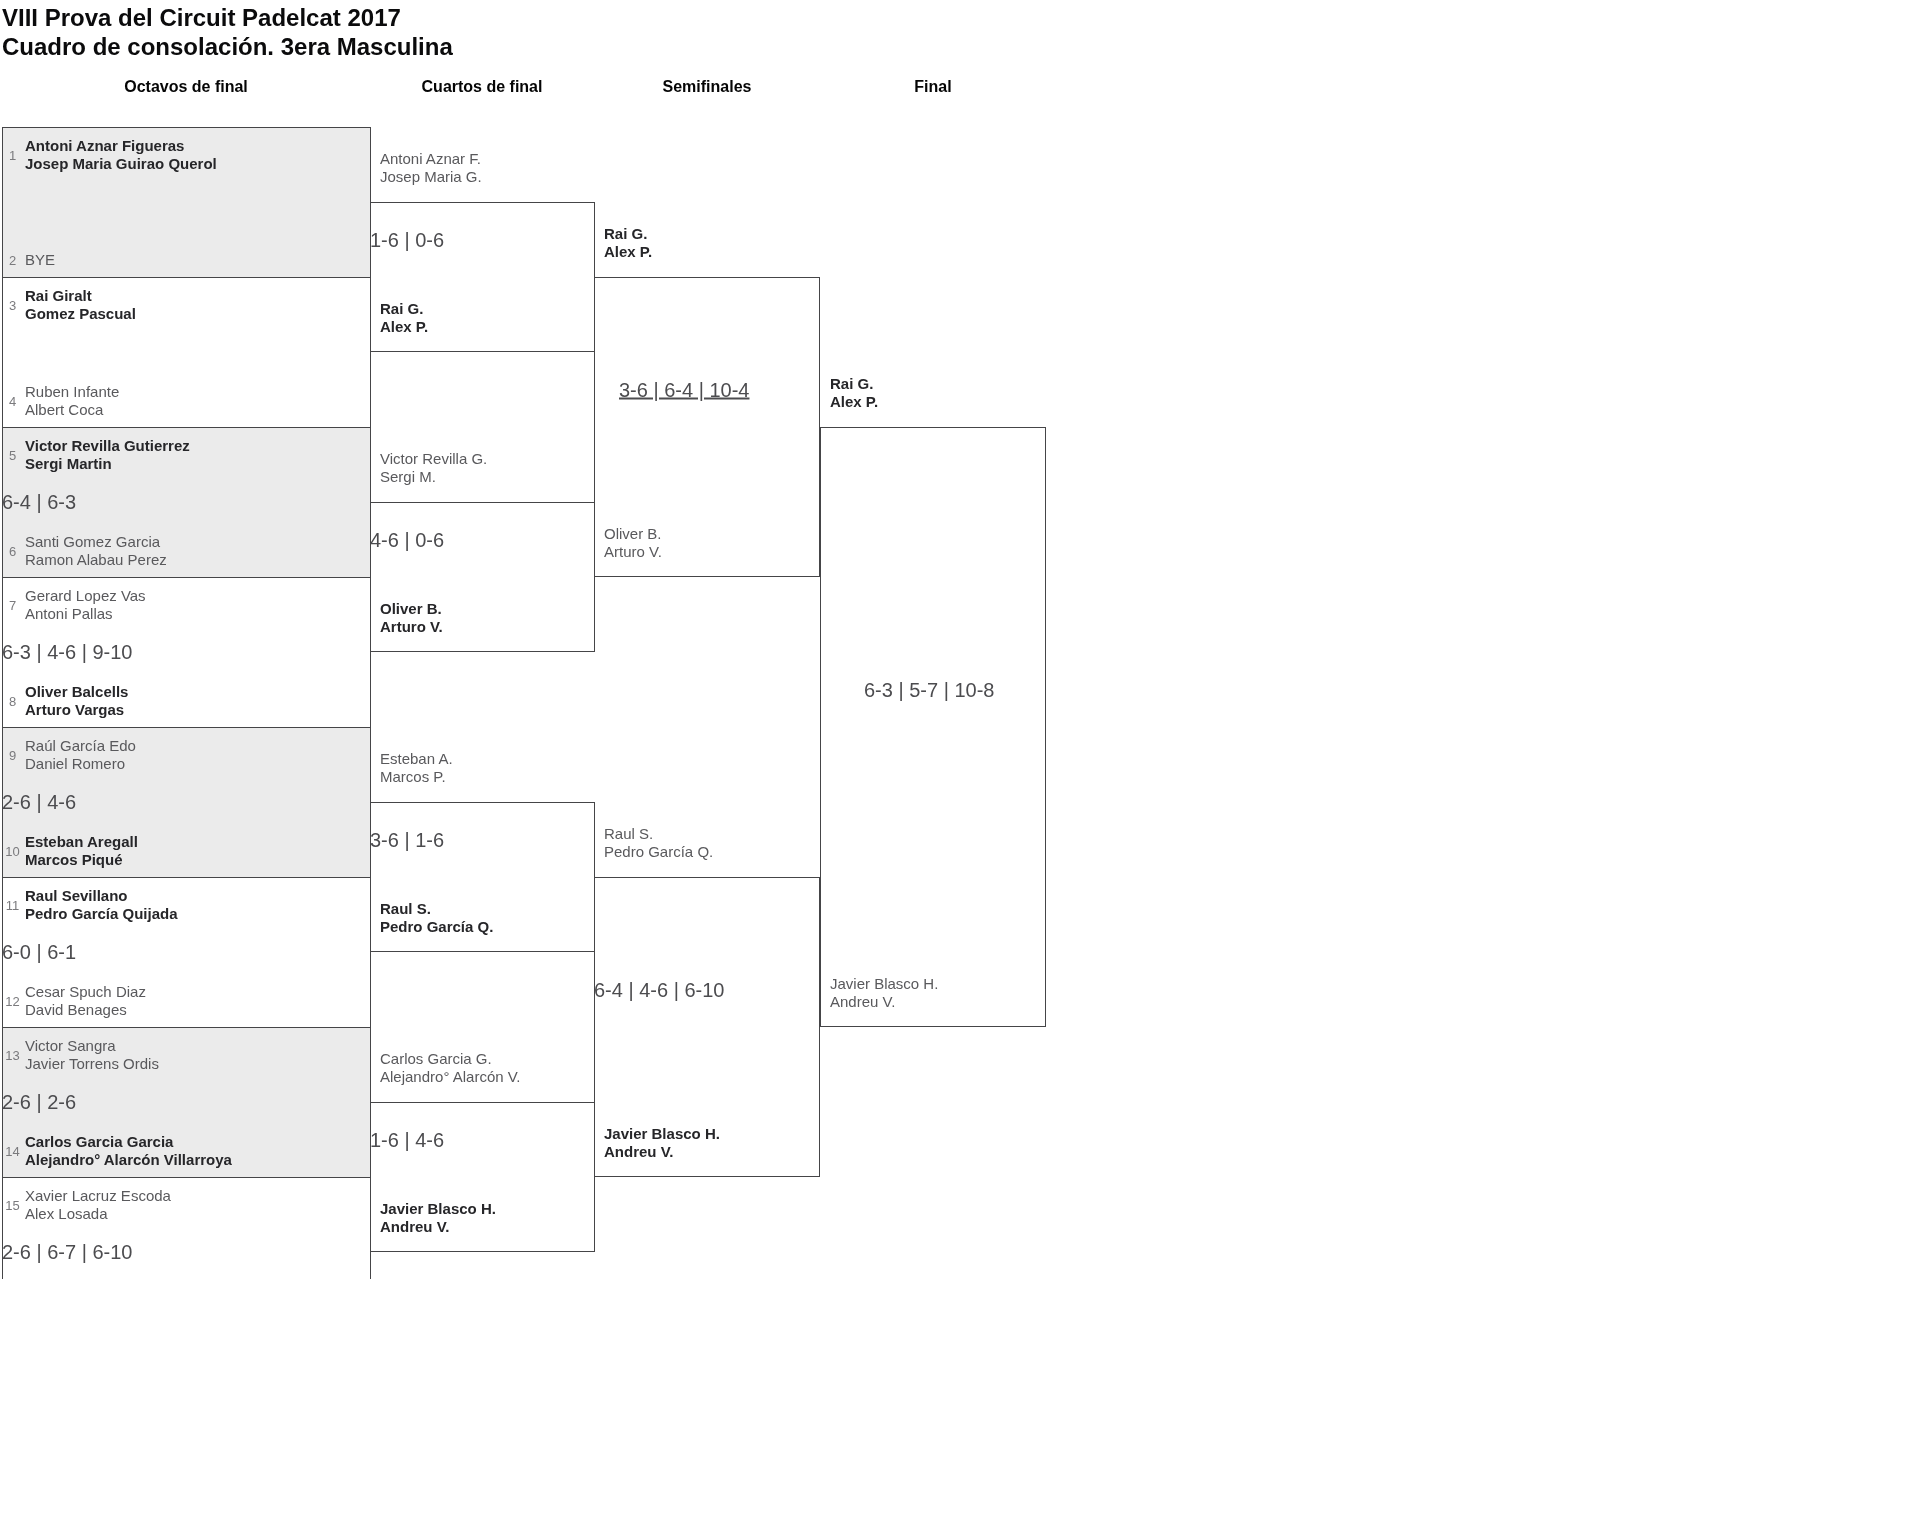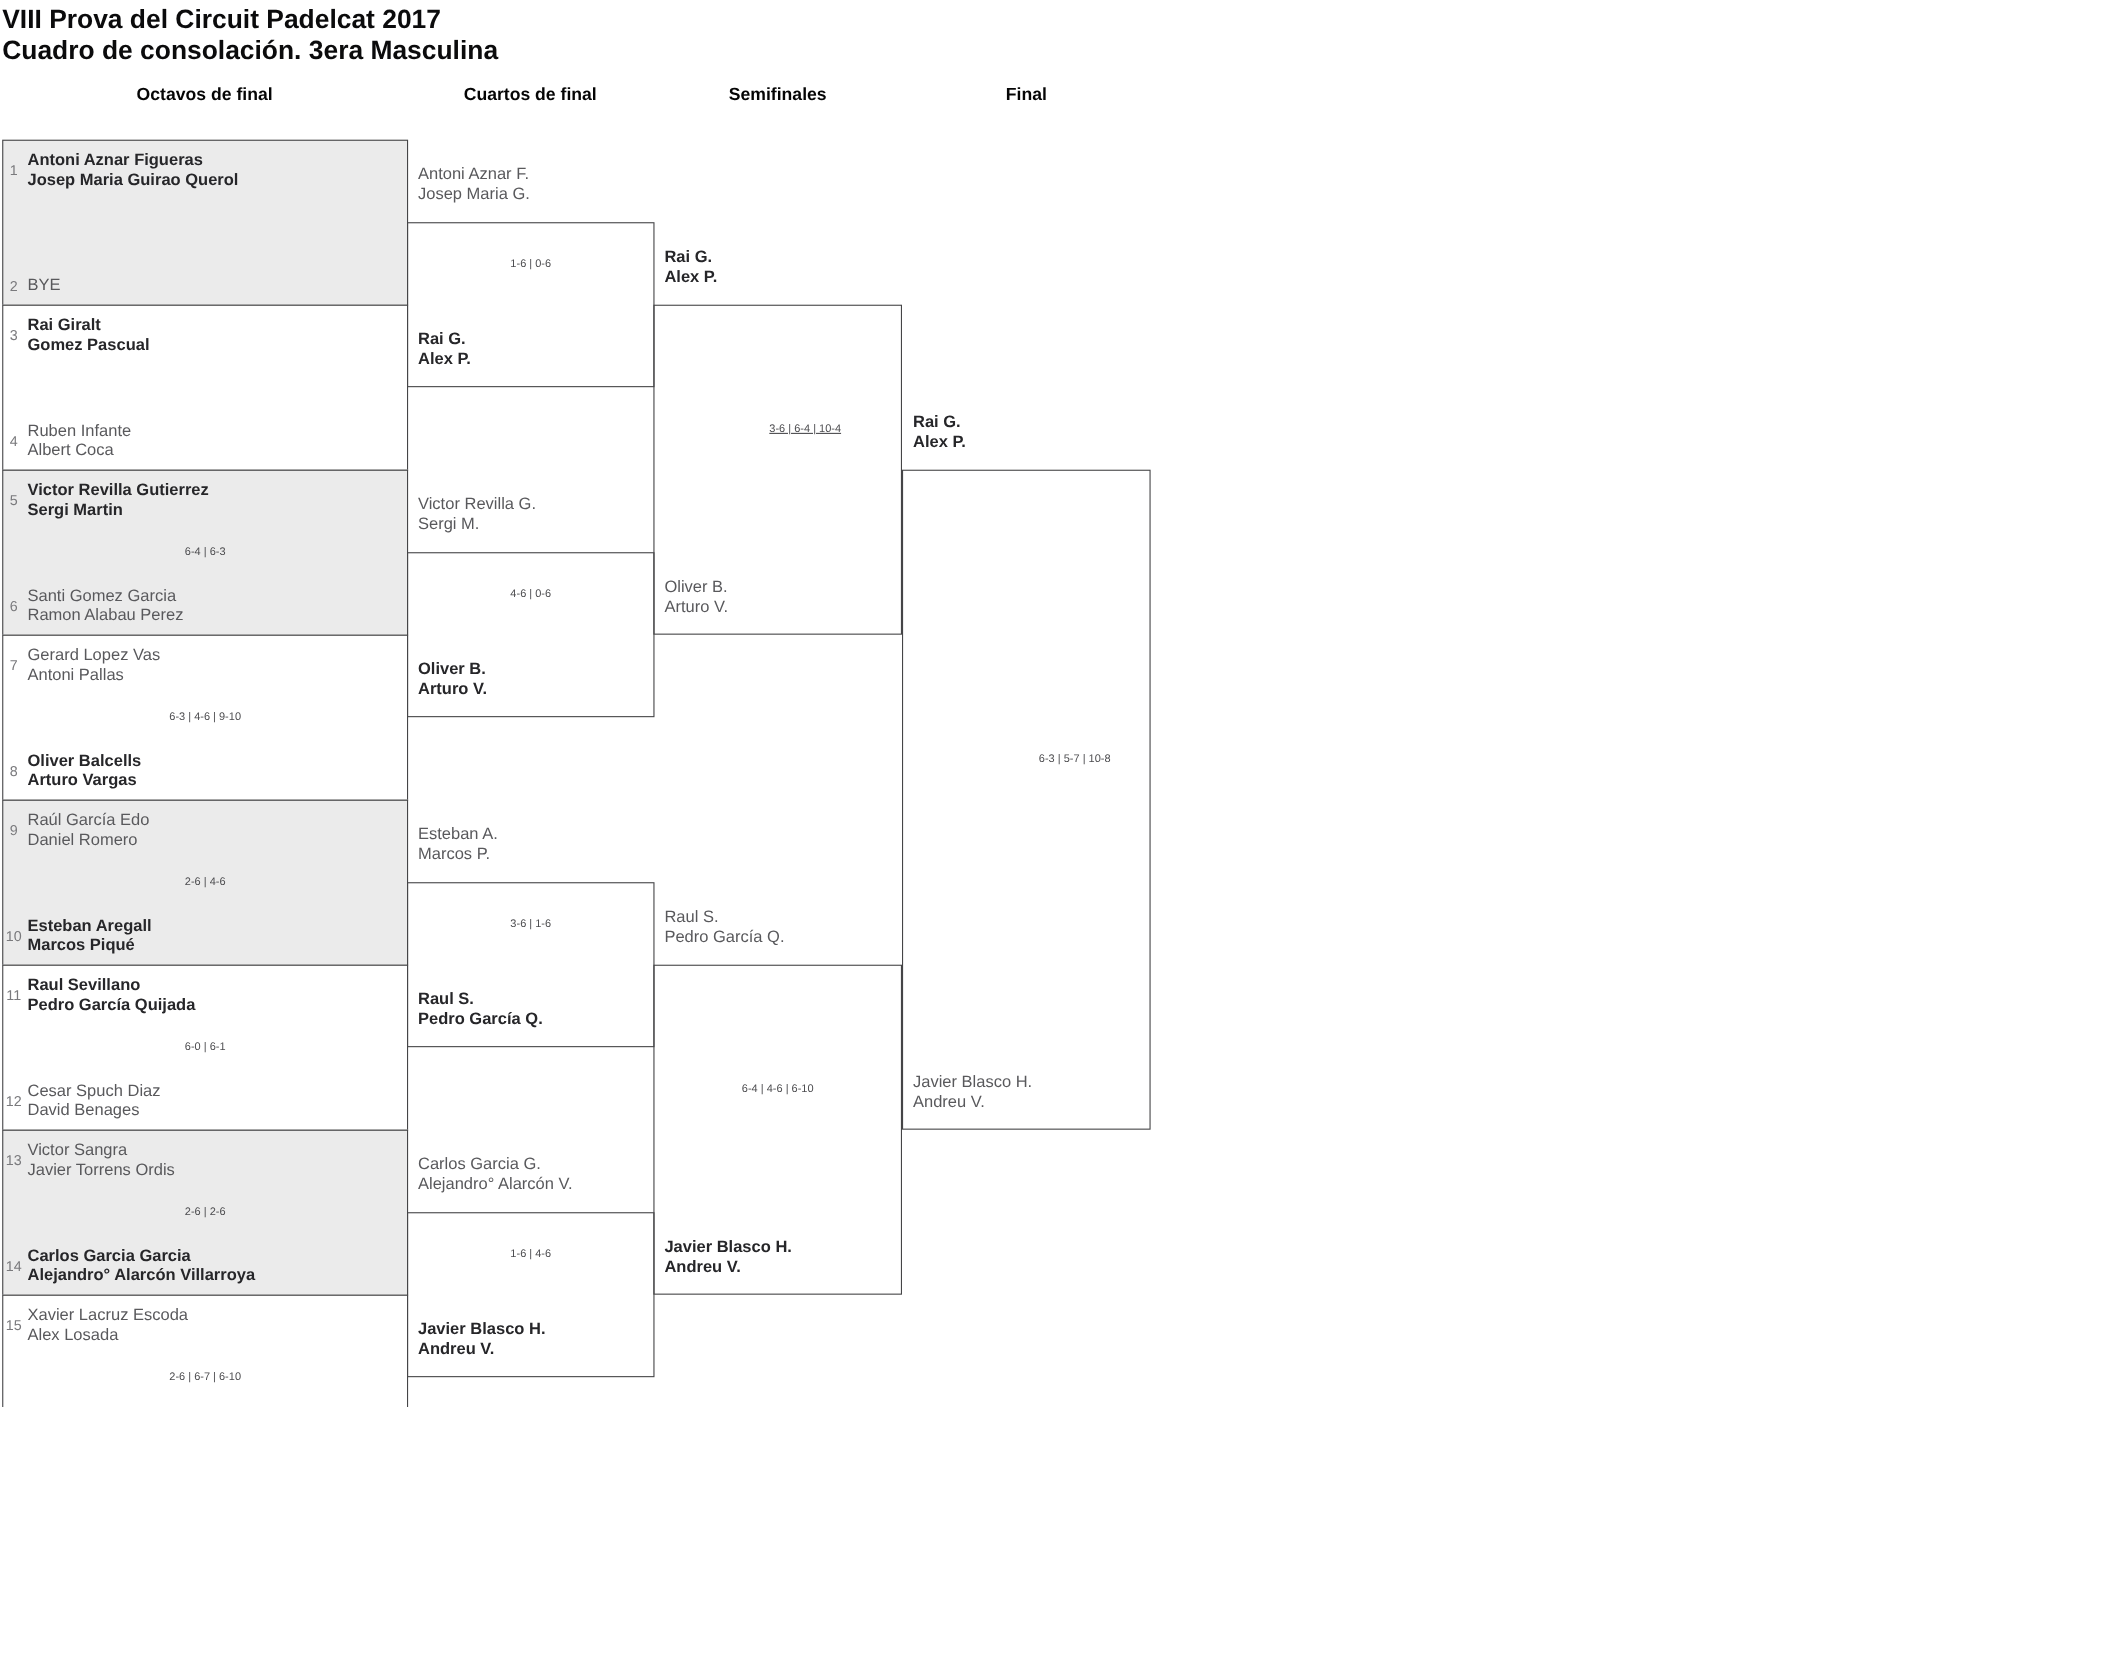--- a/index.html
+++ b/index.html
@@ -26,22 +26,22 @@
     position:absolute;left:0;top:50%;transform:translateY(-50%);
     width:19px;text-align:center;font-size:13px;color:var(--seed,#7a7a7d);
   }
   .lines{
     margin-left:22px;font-size:15px;line-height:18px;
     color:var(--name,#59595c);white-space:nowrap;
   }
   .lines.abs{position:absolute;margin-left:4px;transform:translateY(-100%);}
   .lines.bold{font-weight:bold;color:var(--winner,#262629);}
   .score{
-    position:absolute;transform:translateY(-50%);text-align:center;
-    font-size:10px;color:var(--score,#4c4c4f);white-space:nowrap;
+    position:absolute;transform:translateY(-50%);text-align:left;
+    font-size:20px;color:var(--score,#4c4c4f);white-space:nowrap;
   }
   .logo{position:absolute;left:1690px;top:0;width:228px;height:72px;}
   .dot{position:absolute;border-radius:50%;}
   .dot.blue{background:var(--logo-blue,#2aa5e1);}
   .dot.green{background:var(--logo-green,#6fb62c);}
   .dot.orange{background:var(--logo-orange,#e7721b);}
   .logo-text{
     position:absolute;left:63px;top:12px;font-size:47px;font-weight:bold;
     letter-spacing:-1px;color:var(--logo-green,#6fb62c);line-height:47px;
   }

